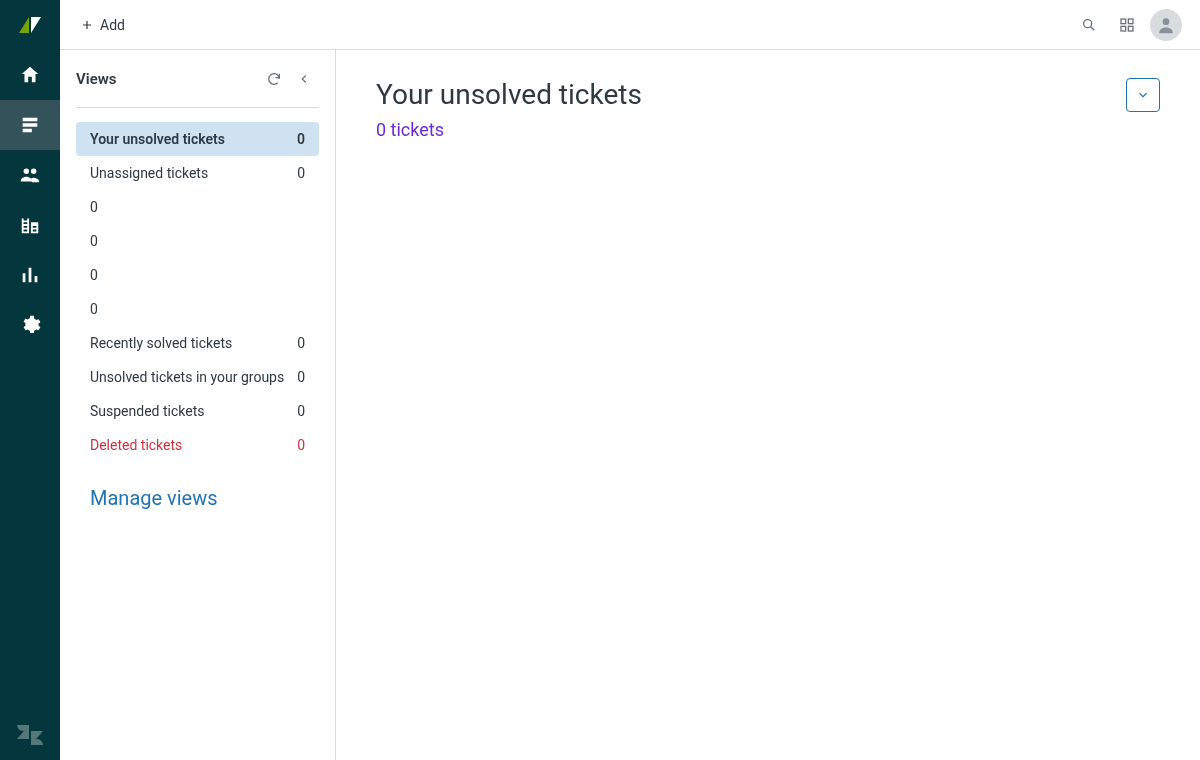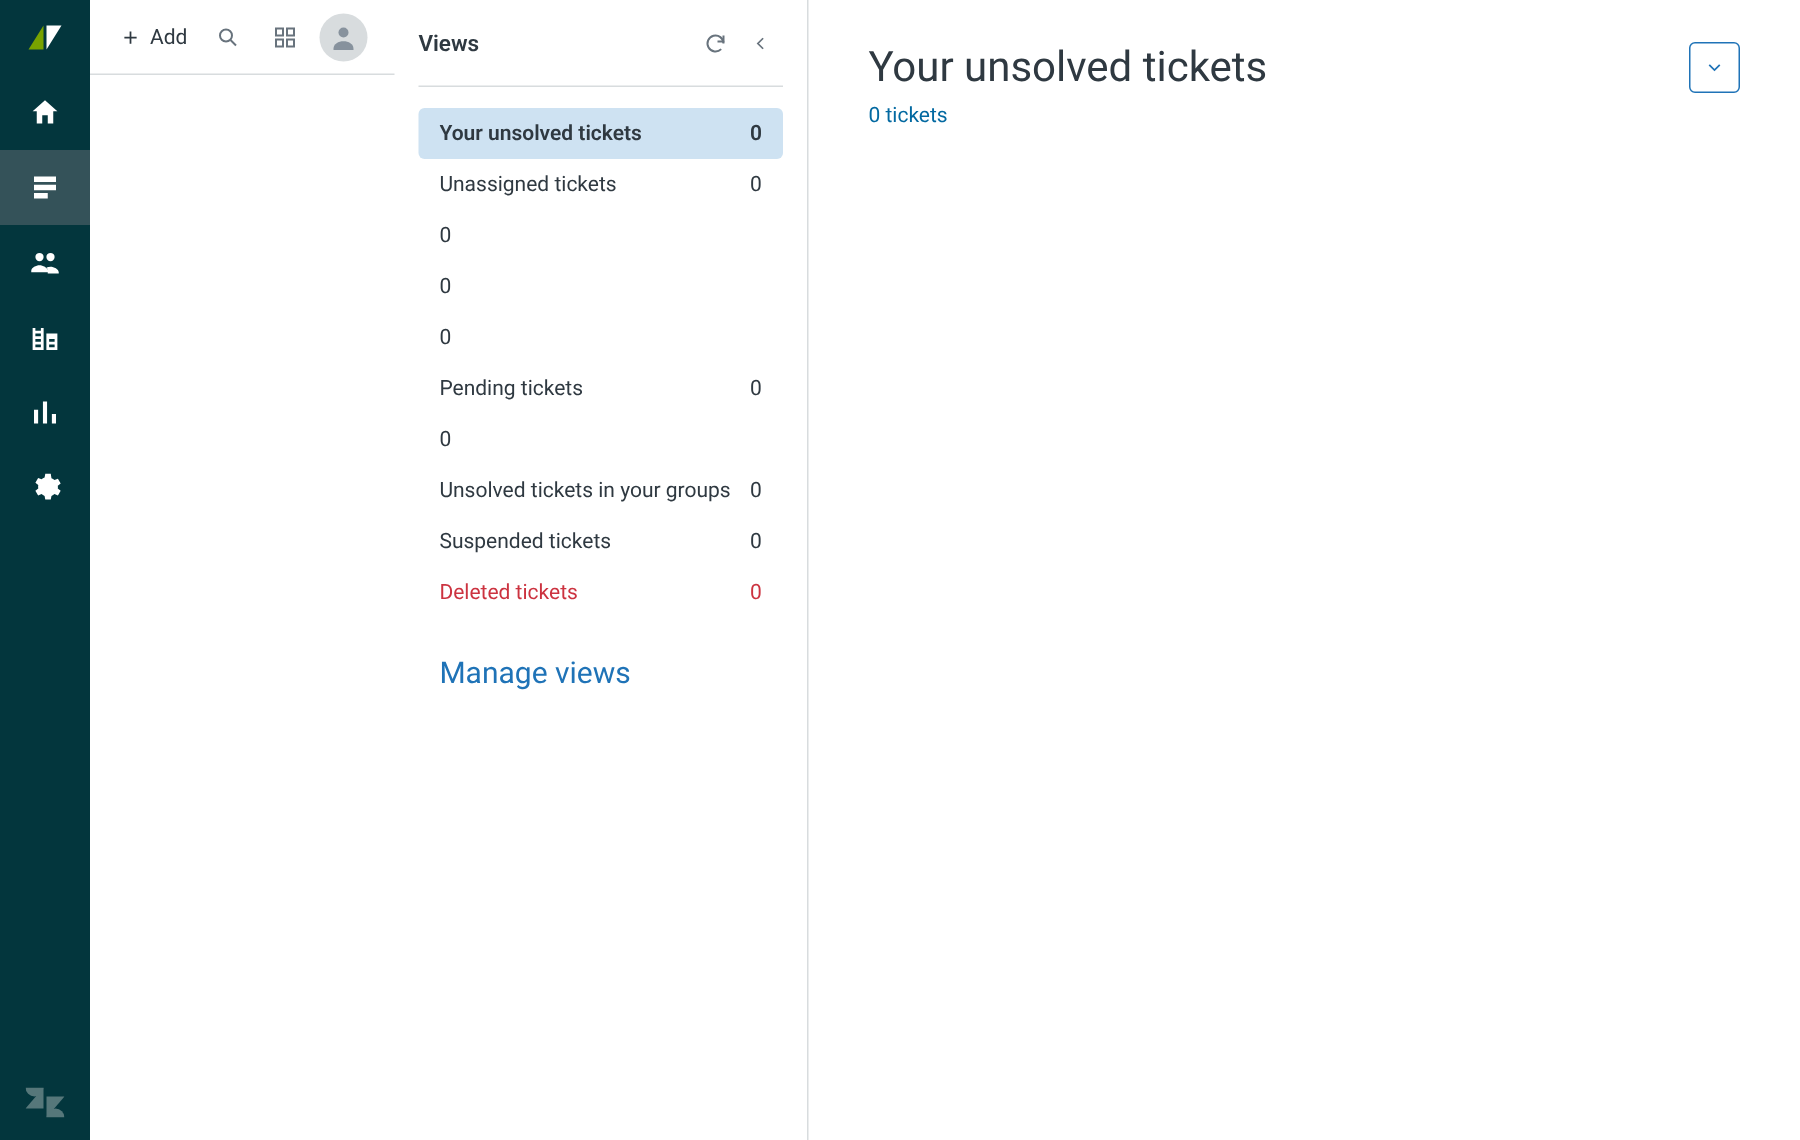--- a/index.html
+++ b/index.html
@@ -23,21 +23,21 @@
     width: 60px; height: 50px;
     display: flex; align-items: center; justify-content: center;
     color: #ffffff;
     cursor: pointer;
   }
   .nav-item.active { background: #345259; }
   .nav-item svg { width: 22px; height: 22px; }
   .nav-bottom { margin-top: auto; width: 60px; height: 50px; display:flex; align-items:center; justify-content:center; }
 
   
-  .app-body { flex: 1; display: flex; flex-direction: row; min-width: 0; }
+  .app-body { flex: 1; display: flex; flex-direction: column; min-width: 0; }
 
   
   .topbar {
     height: 50px;
     border-bottom: 1px solid #d8dcde;
     display: flex;
     align-items: center;
     padding: 0 12px;
   }
   .add-btn {
@@ -105,21 +105,21 @@
   .main {
     flex:1; min-width:0;
     padding: 28px 40px;
     overflow:auto;
     position:relative;
   }
   .main-title {
     font-size: 28px; font-weight:400; color:#2f3941;
   }
   .main-subtitle {
-    margin-top:8px; font-size:14px; color:#0369a1;
+    margin-top:8px; font-size:18px; color:#6d28d9;
   }
   .dropdown-btn {
     position:absolute; top:28px; right:40px;
     width:34px; height:34px;
     border:1px solid #1f73b7; border-radius:4px;
     display:flex; align-items:center; justify-content:center;
     color:#1f73b7; cursor:pointer;
     background:#fff;
   }
   table.tickets {
@@ -251,24 +251,24 @@
           <div class="view-row">
             <span class="count">0</span>
           </div>
           <div class="view-row">
             <span class="count">0</span>
           </div>
           <div class="view-row">
             <span class="count">0</span>
           </div>
           <div class="view-row">
-            <span class="label">Pending tickets</span>
-            <span class="count">0</span>
-          </div>
-          <div class="view-row">
+            <span class="count">0</span>
+          </div>
+          <div class="view-row">
+            <span class="label">Recently solved tickets</span>
             <span class="count">0</span>
           </div>
           <div class="view-row">
             <span class="label">Unsolved tickets in your groups</span>
             <span class="count">0</span>
           </div>
           <div class="view-row">
             <span class="label">Suspended tickets</span>
             <span class="count">0</span>
           </div>

